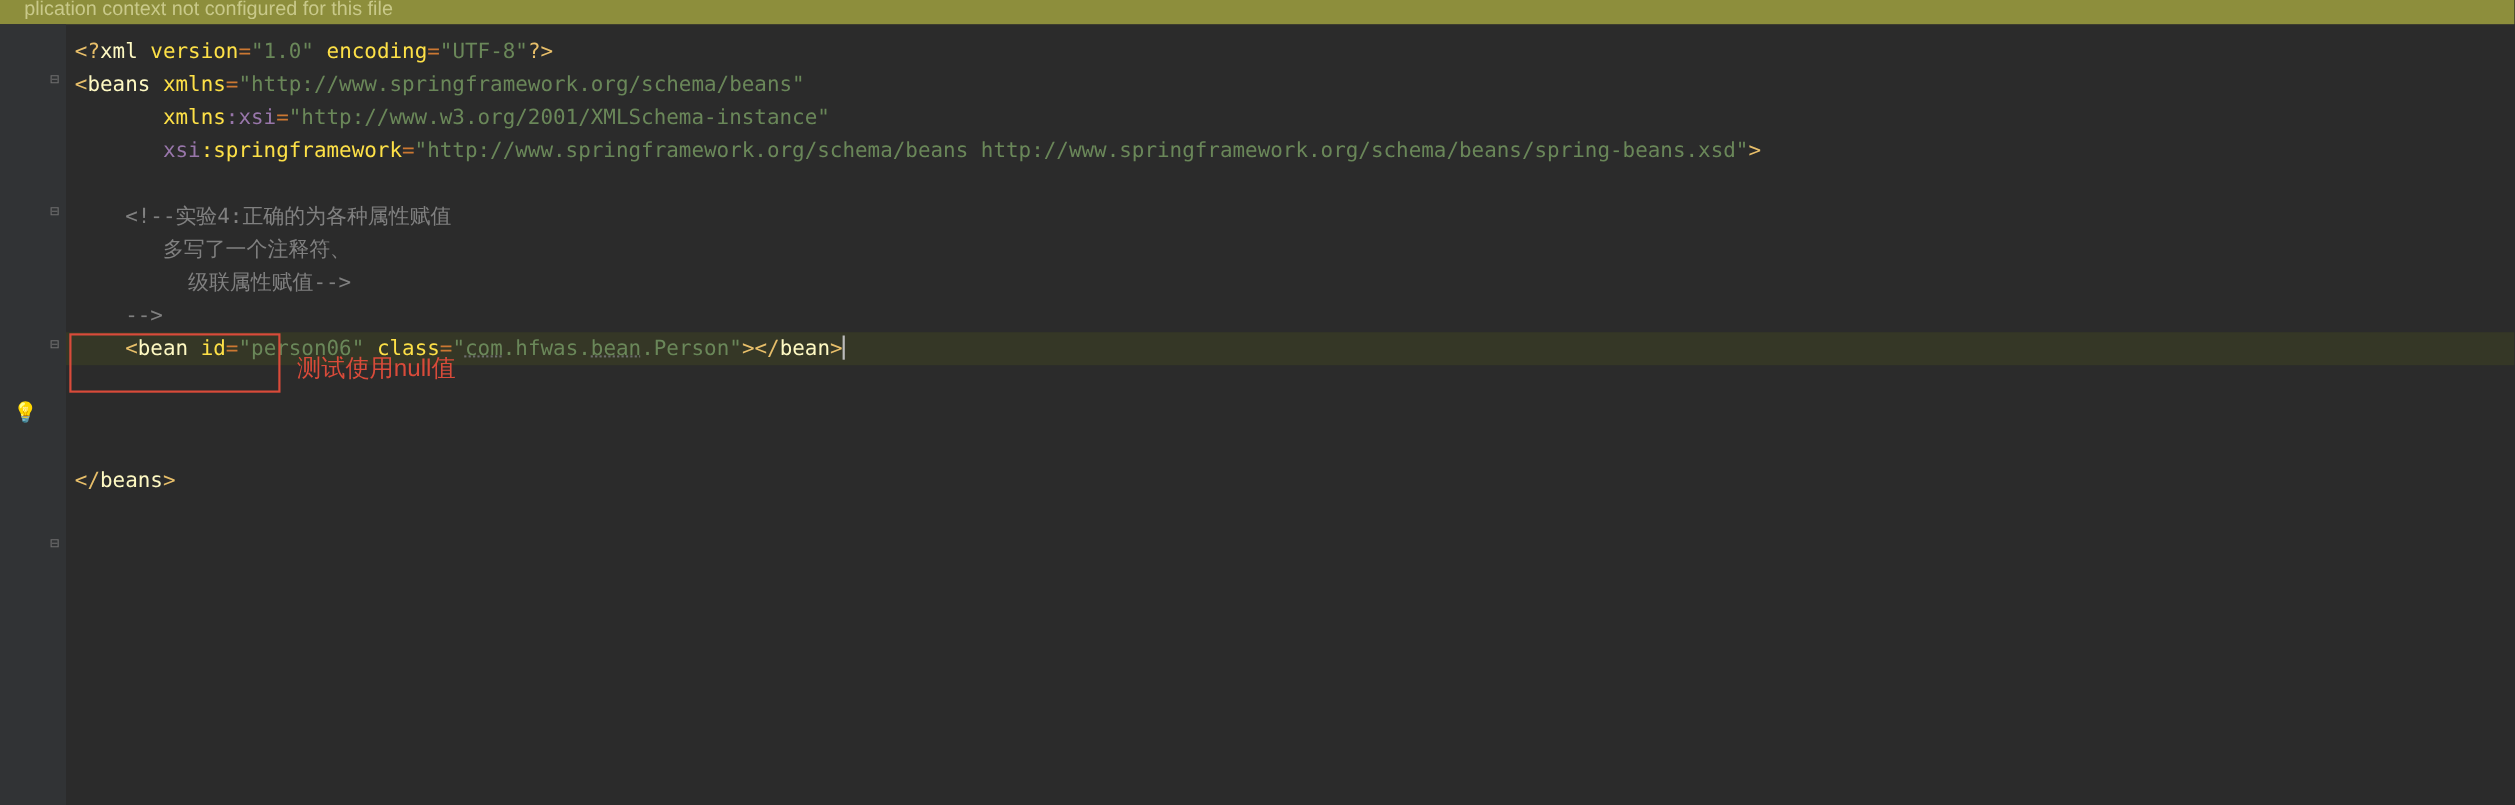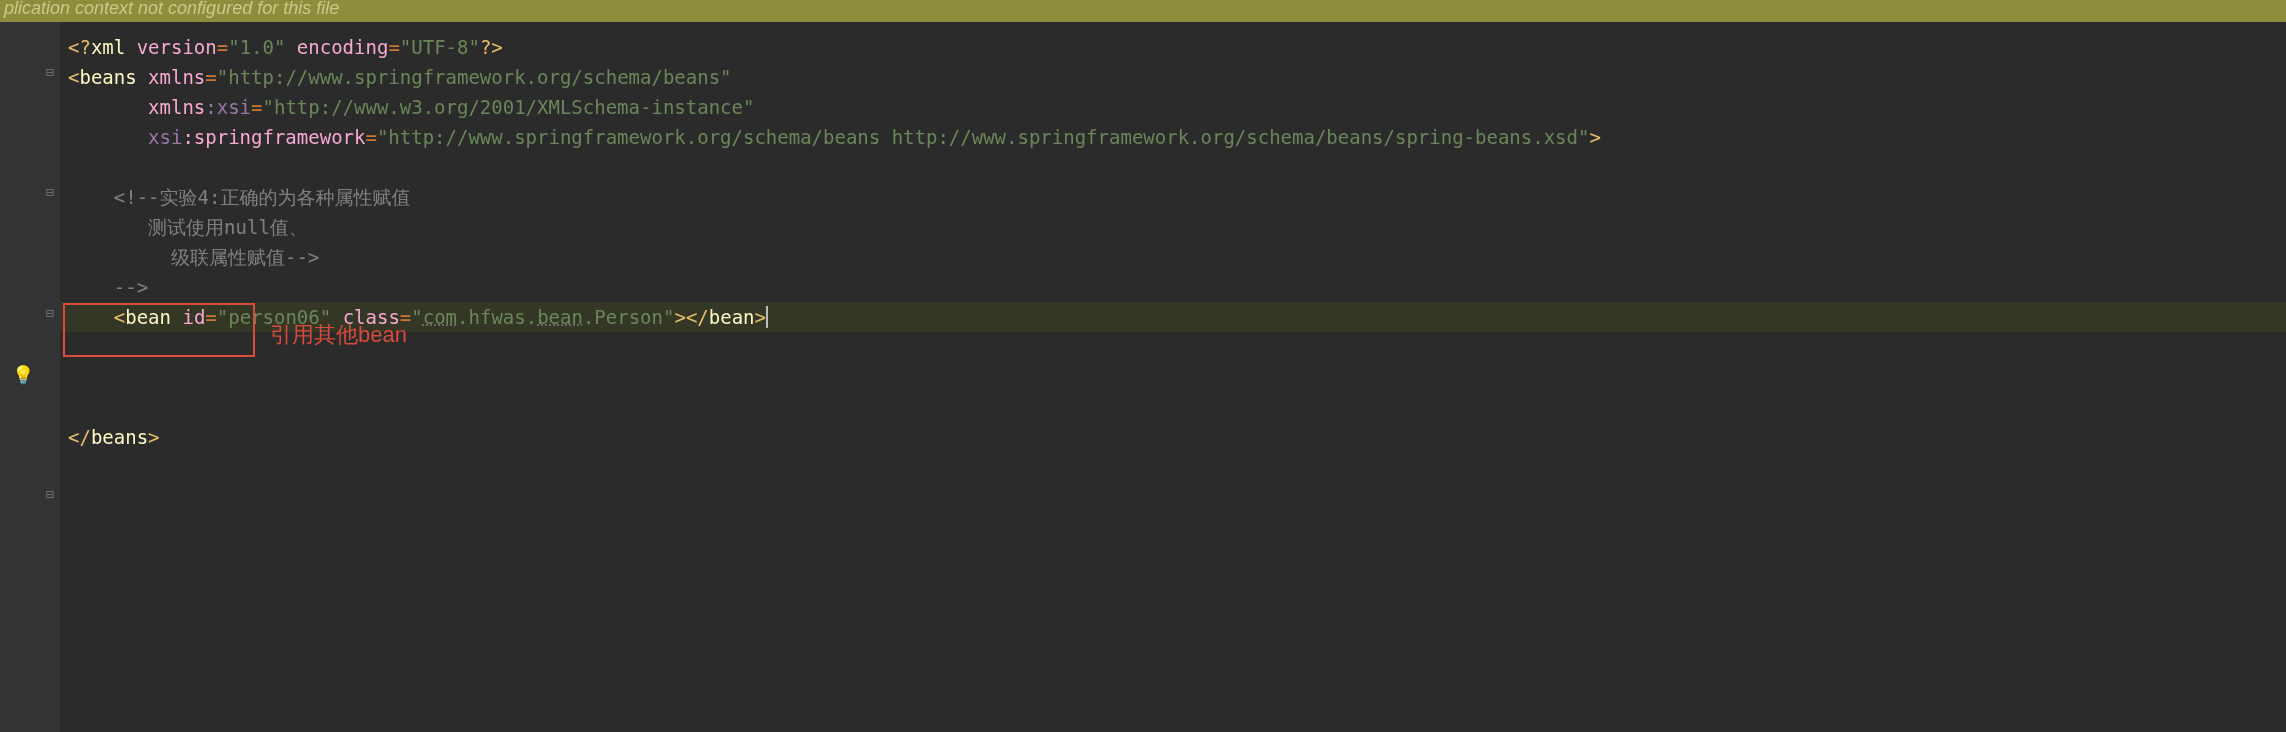--- a/index.html
+++ b/index.html
@@ -10,25 +10,24 @@
     color: #a9b7c6;
     width: 2286px;
     height: 732px;
     overflow: hidden;
   }
   .banner {
     background: #8d8e3c;
     color: #c9c98a;
     height: 22px;
     line-height: 16px;
-    padding-left: 4px;
+    padding-left: 22px;
     font-size: 18px;
     font-family: -apple-system, sans-serif;
     overflow: hidden;
-    font-style: italic;
   }
   .editor {
     display: flex;
     height: calc(100% - 22px);
   }
   .gutter {
     width: 60px;
     background: #313335;
     flex-shrink: 0;
     position: relative;
@@ -52,21 +51,21 @@
   }
   .line {
     height: 30px;
     line-height: 30px;
     padding-left: 8px;
     white-space: pre;
   }
   .line.hl { background: #353726; }
   .punct   { color: #e8bf6a; }
   .tag     { color: #fef9c3; }
-  .attr    { color: #f9a8d4; }
+  .attr    { color: #fde047; }
   .ns      { color: #9876aa; }
   .eq      { color: #cc7832; }
   .str     { color: #6a8759; }
   .comment { color: #808080; }
   .grey    { color: #808080; }
   .redbox {
     position: absolute;
     border: 2px solid #d94b3a;
     pointer-events: none;
   }
@@ -108,28 +107,28 @@
 
     <div class="line"><span class="punct">&lt;</span><span class="tag">beans</span><span> </span><span class="attr">xmlns</span><span class="eq">=</span><span class="str">"http://www.springframework.org/schema/beans"</span></div>
 
     <div class="line">       <span class="attr">xmlns</span><span class="ns">:</span><span class="ns">xsi</span><span class="eq">=</span><span class="str">"http://www.w3.org/2001/XMLSchema-instance"</span></div>
 
     <div class="line">       <span class="ns">xsi</span><span class="attr">:</span><span class="attr">springframework</span><span class="eq">=</span><span class="str">"http://www.springframework.org/schema/beans http://www.springframework.org/schema/beans/spring-beans.xsd"</span><span class="punct">&gt;</span></div>
 
     <div class="line"></div>
 
     <div class="line">    <span class="comment">&lt;!--实验4:正确的为各种属性赋值</span></div>
-    <div class="line">       <span class="comment">测试使用null值、</span></div>
+    <div class="line">       <span class="comment">多写了一个注释符、</span></div>
     <div class="line">       <span class="comment">  级联属性赋值--&gt;</span></div>
     <div class="line">    <span class="grey">--&gt;</span></div>
 
     <div class="line hl">    <span class="punct">&lt;</span><span class="tag">bean</span><span> </span><span class="attr">id</span><span class="eq">=</span><span class="str">"person06"</span><span> </span><span class="attr">class</span><span class="eq">=</span><span class="str">"</span><span class="str underline">com</span><span class="str">.hfwas.</span><span class="str underline">bean</span><span class="str">.Person</span><span class="str">"</span><span class="punct">&gt;</span><span class="punct">&lt;/</span><span class="tag">bean</span><span class="punct">&gt;</span><span class="caret"></span></div>
 
     <div class="line"></div>
     <div class="line"></div>
     <div class="line"></div>
 
     <div class="line"><span class="punct">&lt;/</span><span class="tag">beans</span><span class="punct">&gt;</span></div>
 
     <div class="redbox" style="left:3px; top:281px; width:192px; height:54px;"></div>
-    <div class="annot" style="left:210px; top:298px;">引用其他bean</div>
+    <div class="annot" style="left:210px; top:298px;">测试使用null值</div>
   </div>
 </div>
 
 </body></html>

